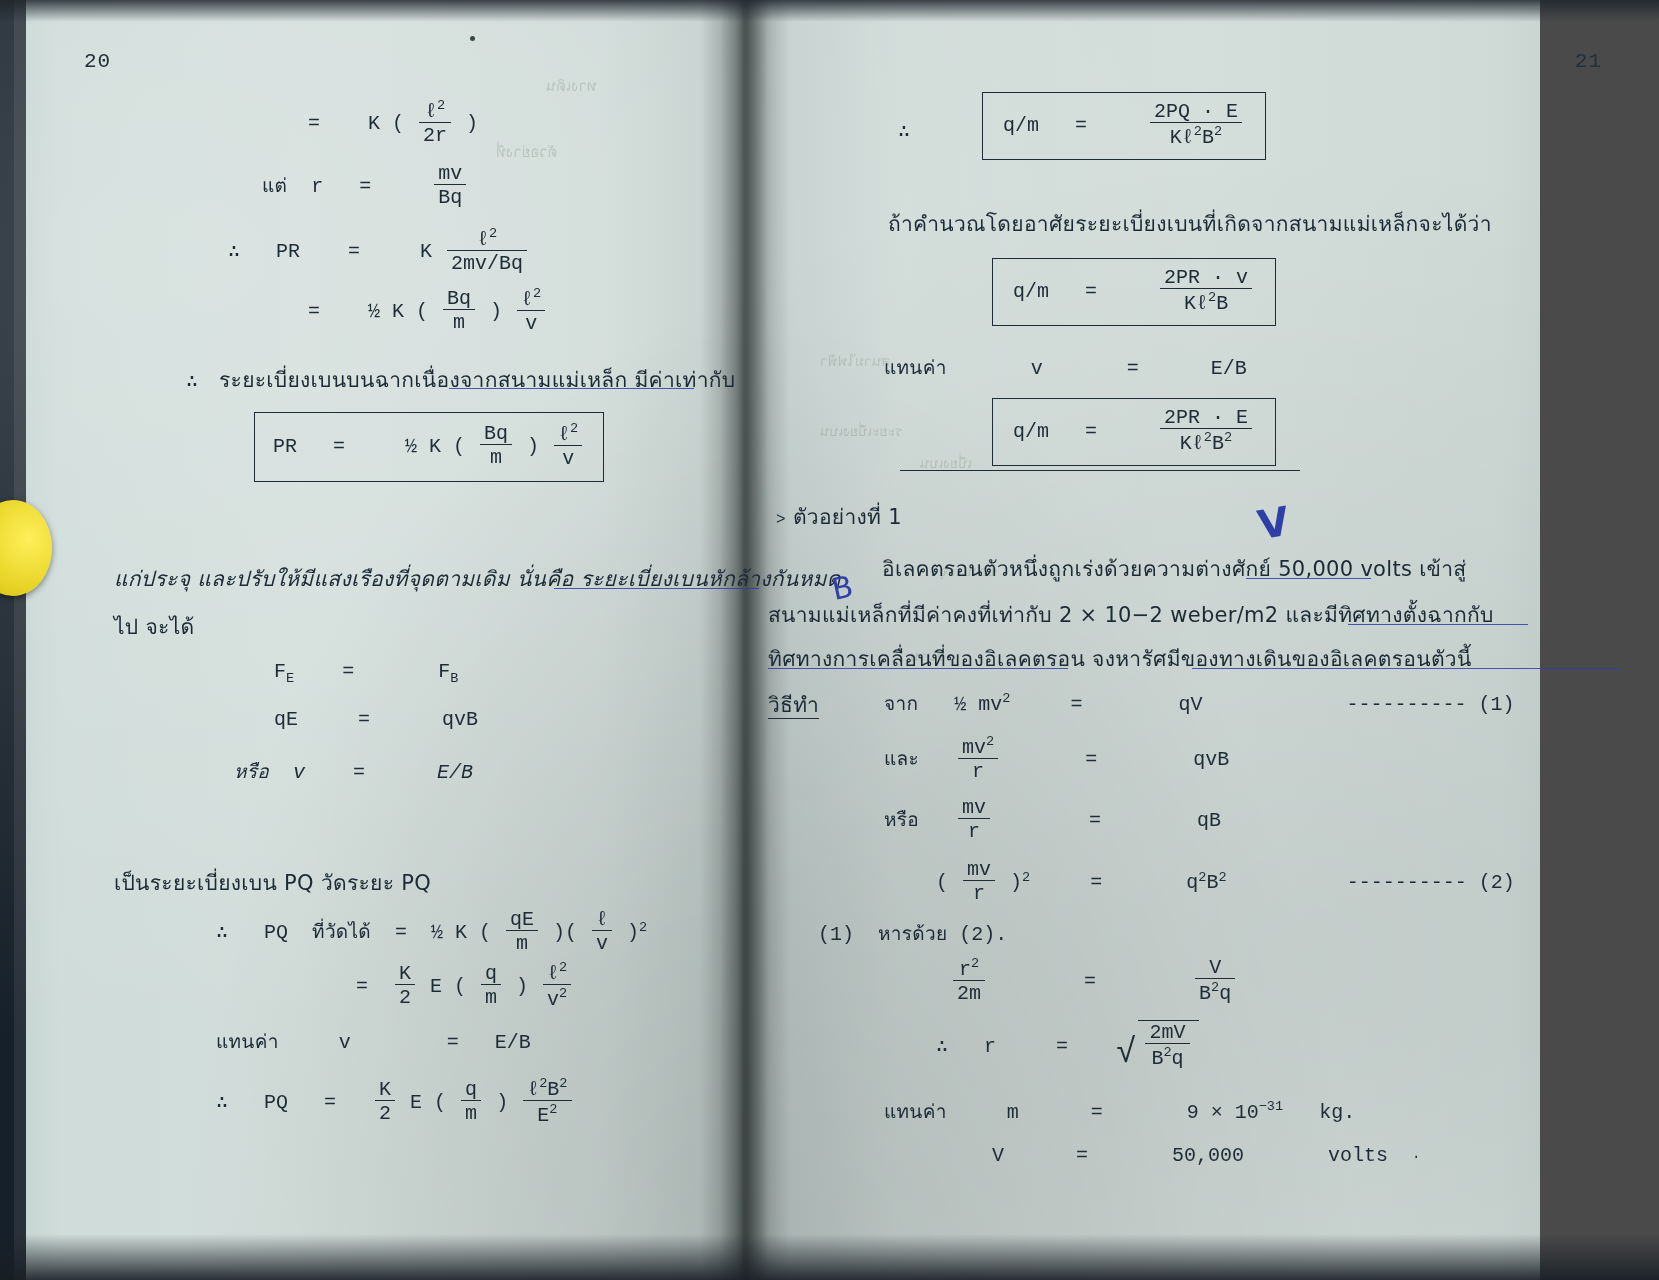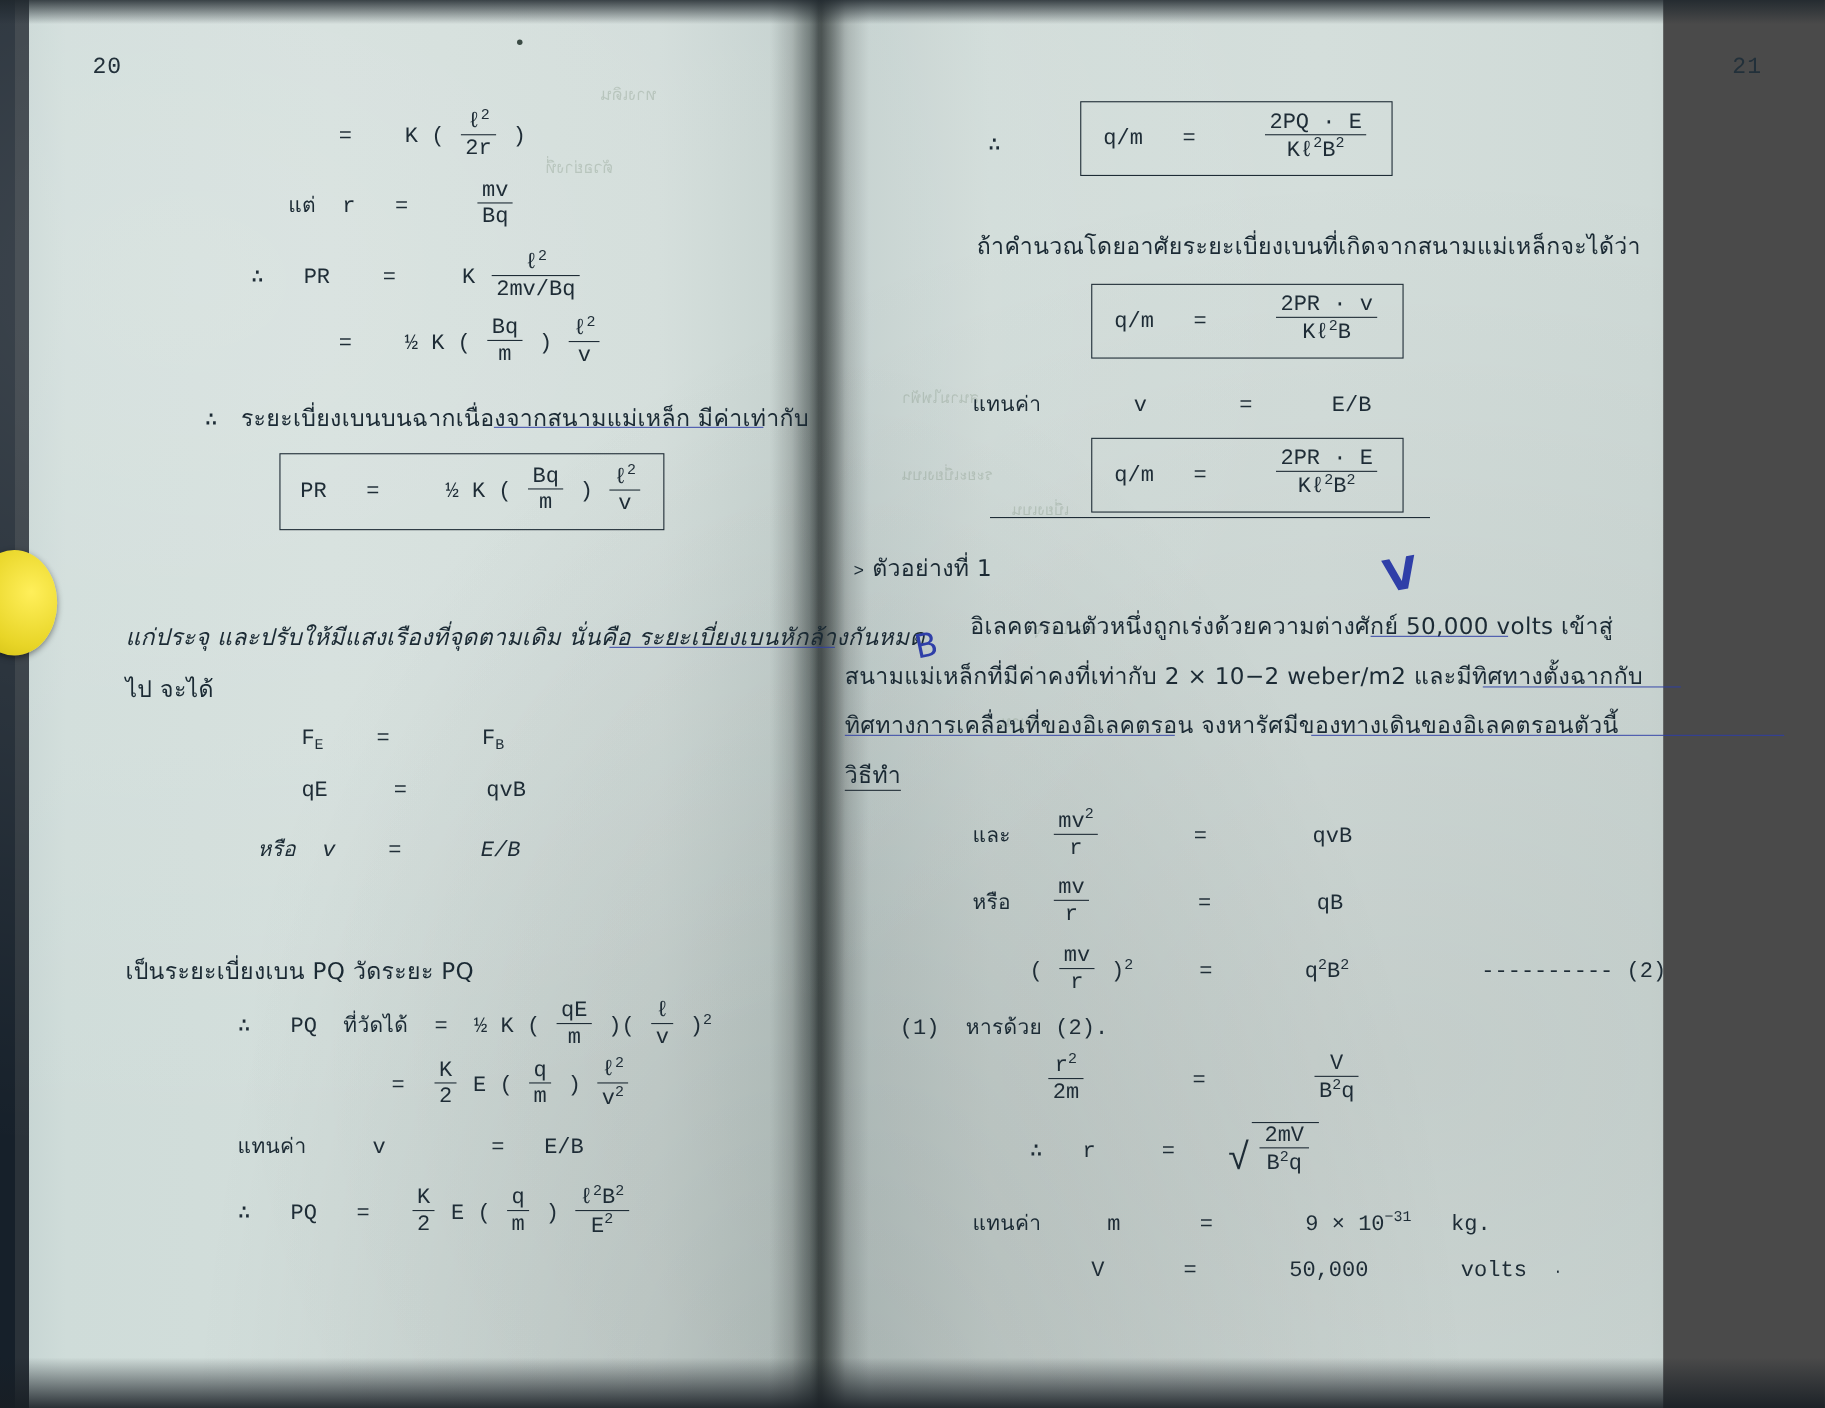--- a/index.html
+++ b/index.html
@@ -28,20 +28,21 @@
         #9aa9a7 736px,
         #6f7d7c 744px,
         #8e9c9a 752px,
         #c2cfcd 768px,
         #d1dcd9 900px,
         #d4dedb 1200px,
         #cfdad7 1500px,
         #c3cfcc 1600px,
         #a8b4b2 1640px,
         #7b8785 1659px);
+    padding-left: 28px;
   }
   .page-texture {
     position: absolute;
     inset: 0;
     background:
       radial-gradient(ellipse at 12% 20%, rgba(255,255,255,0.18), rgba(255,255,255,0) 55%),
       radial-gradient(ellipse at 85% 75%, rgba(0,0,0,0.07), rgba(0,0,0,0) 60%),
       radial-gradient(ellipse at 50% 110%, rgba(0,0,0,0.13), rgba(0,0,0,0) 55%);
     pointer-events: none;
   }
@@ -284,20 +285,23 @@
     <div class="pen-underline" style="left:588px; top:624px; width:180px;"></div>
 
     <div class="line thai" style="left:8px; top:642px; font-size:21px;">ทิศทางการเคลื่อนที่ของอิเลคตรอน  จงหารัศมีของทางเดินของอิเลคตรอนตัวนี้</div>
     <div class="pen-underline" style="left:8px; top:668px; width:300px;"></div>
     <div class="pen-underline" style="left:432px; top:668px; width:430px;"></div>
 
     <div class="line thai" style="left:8px; top:688px; font-size:21px;">
       <span class="underline-ink">วิธีทำ</span>
     </div>
 
+    <div class="line" style="left:124px; top:688px; font-size:20px;">
+      <span class="thai" style="font-size:19px;">จาก</span>&nbsp;&nbsp;&nbsp;½ mv<sup>2</sup>&nbsp;&nbsp;&nbsp;&nbsp;&nbsp;=&nbsp;&nbsp;&nbsp;&nbsp;&nbsp;&nbsp;&nbsp;&nbsp;qV&nbsp;&nbsp;&nbsp;&nbsp;&nbsp;&nbsp;&nbsp;&nbsp;&nbsp;&nbsp;&nbsp;&nbsp;---------- (1)
+    </div>
 
     <div class="line" style="left:124px; top:736px; font-size:20px;">
       <span class="thai" style="font-size:19px;margin-top:20px;">และ</span>&nbsp;&nbsp;&nbsp;<span class="frac"><span class="num">mv<sup>2</sup></span><span class="den">r</span></span>&nbsp;&nbsp;&nbsp;&nbsp;&nbsp;&nbsp;&nbsp;=&nbsp;&nbsp;&nbsp;&nbsp;&nbsp;&nbsp;&nbsp;&nbsp;qvB
     </div>
 
     <div class="line" style="left:124px; top:798px; font-size:20px;">
       <span class="thai" style="font-size:19px;">หรือ</span>&nbsp;&nbsp;&nbsp;<span class="frac"><span class="num">mv</span><span class="den">r</span></span>&nbsp;&nbsp;&nbsp;&nbsp;&nbsp;&nbsp;&nbsp;&nbsp;=&nbsp;&nbsp;&nbsp;&nbsp;&nbsp;&nbsp;&nbsp;&nbsp;qB
     </div>
 
     <div class="line" style="left:176px; top:860px; font-size:20px;">

